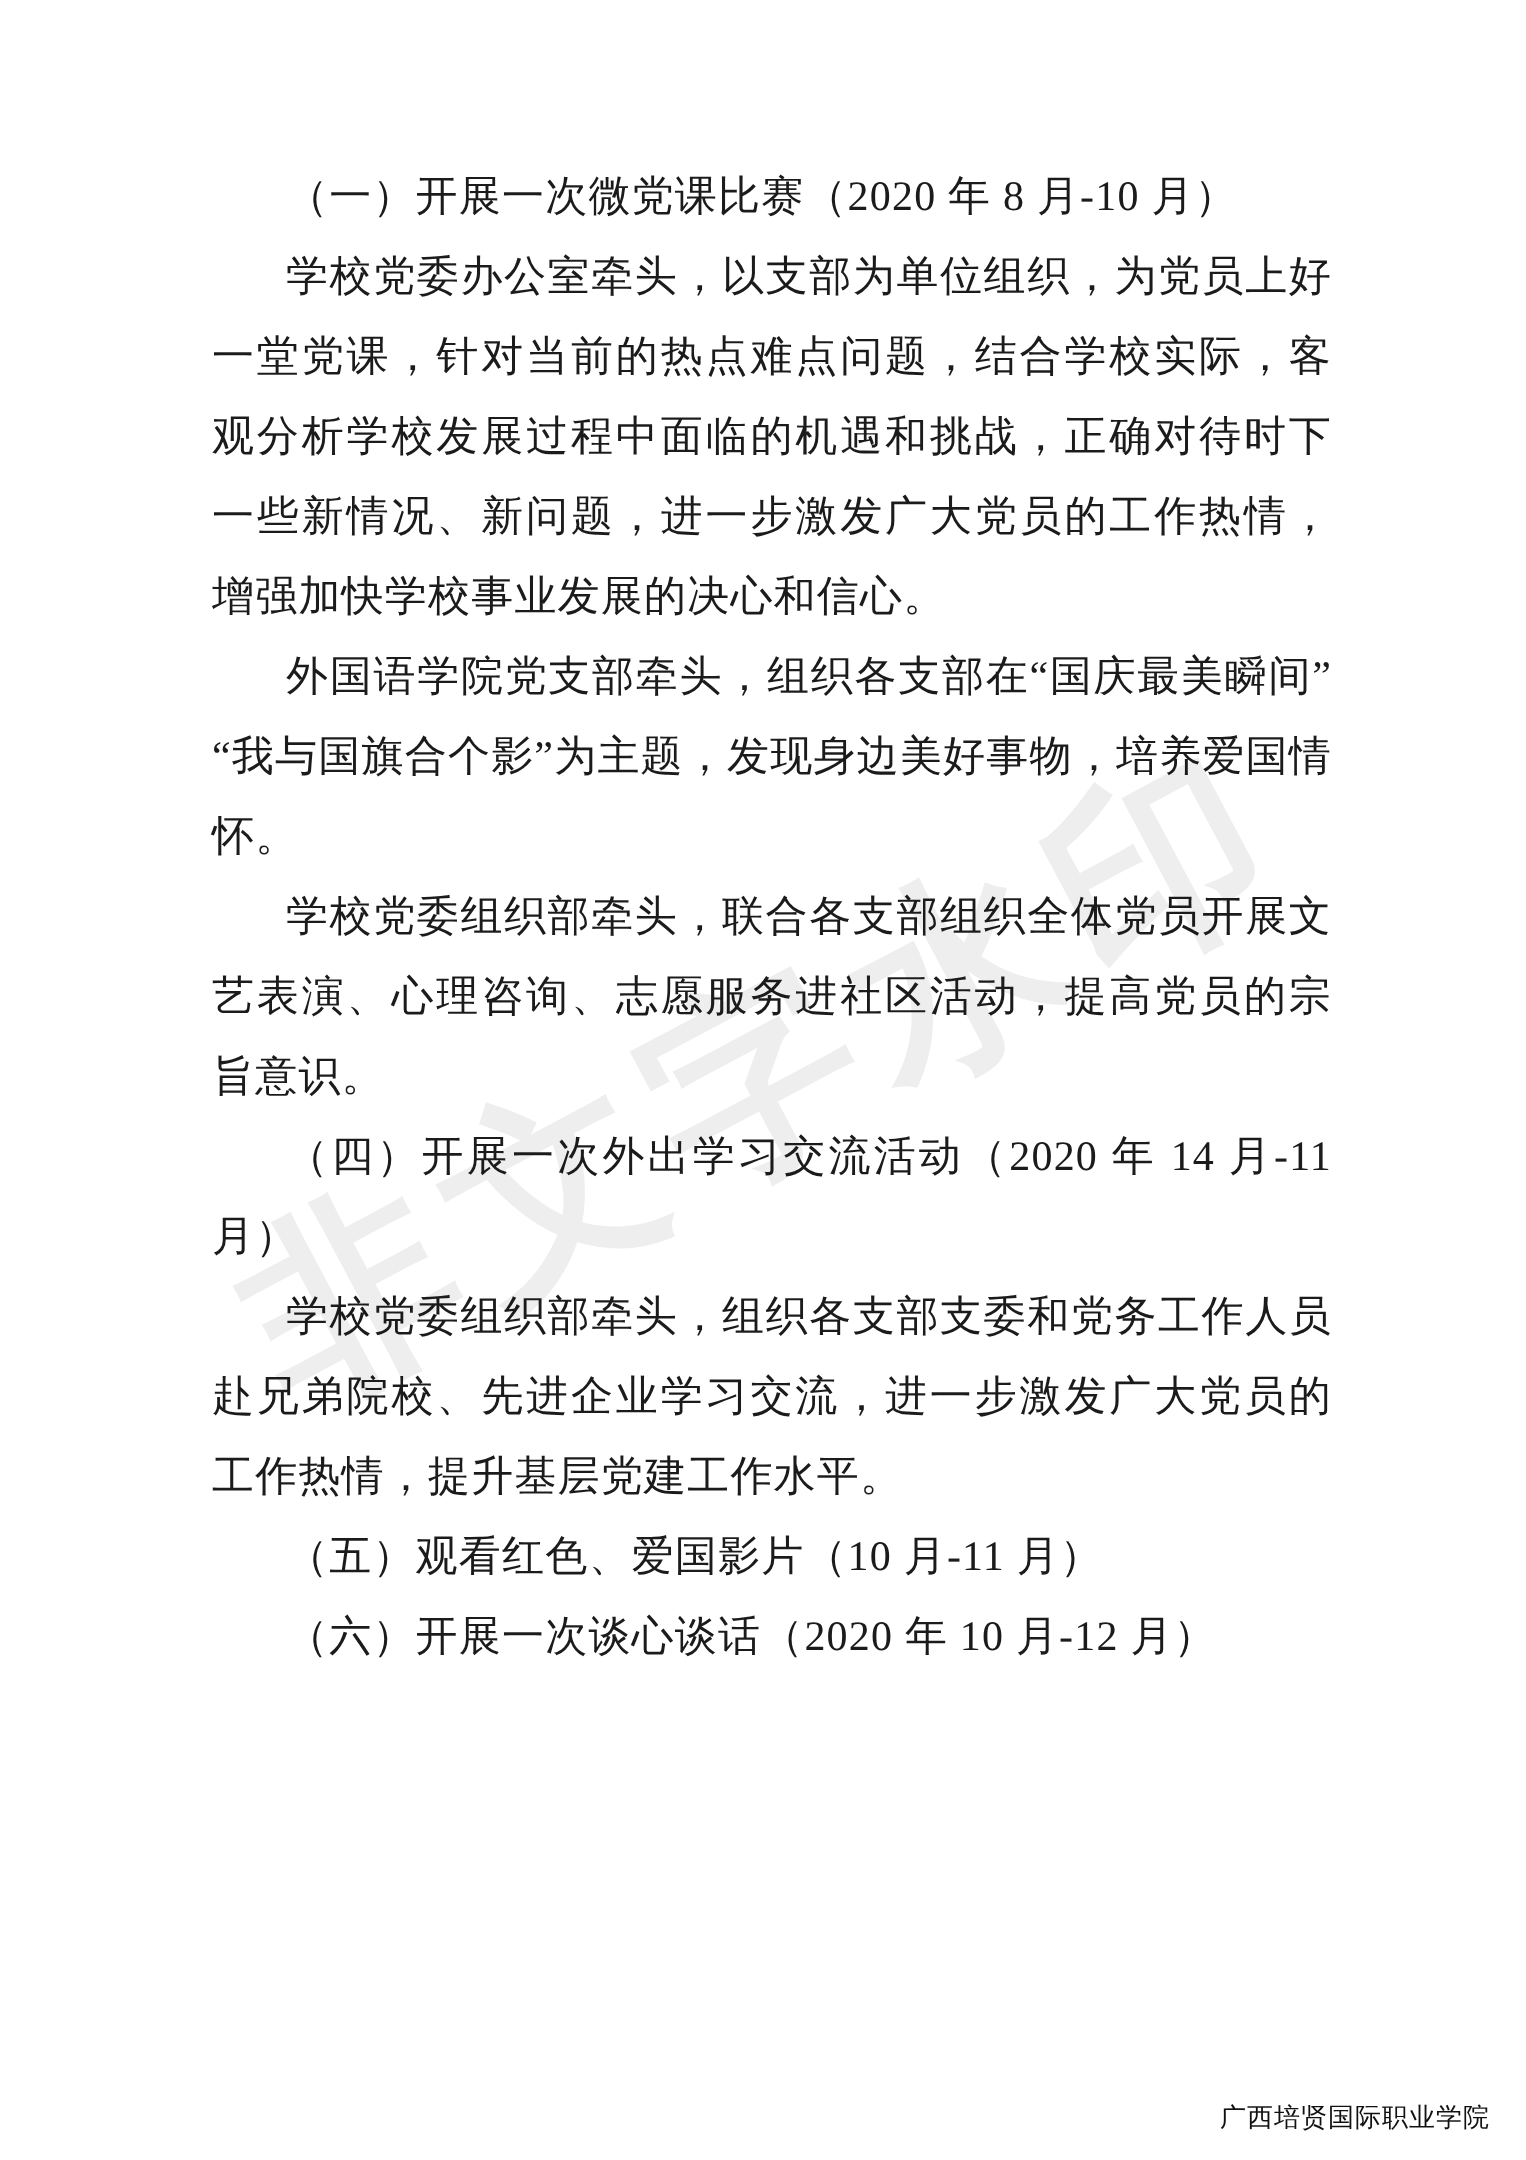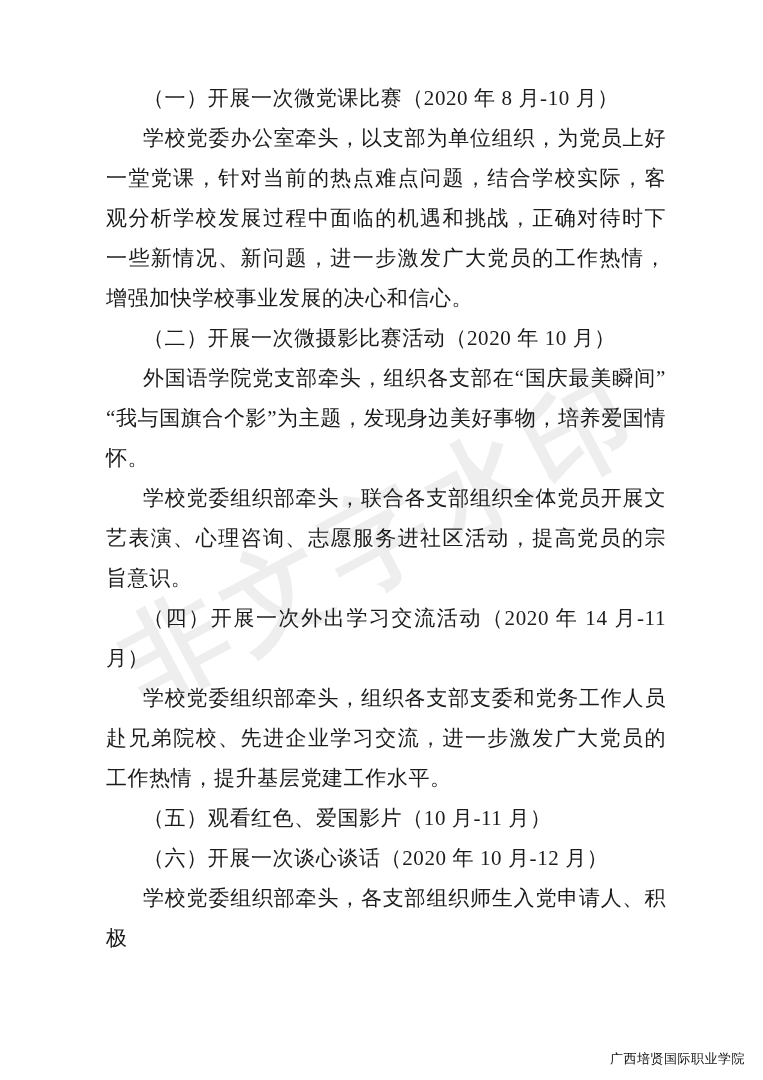--- a/index.html
+++ b/index.html
@@ -68,29 +68,27 @@
 <body>
 
 <div class="page">
 
   <div class="watermark">非文字水印</div>
 
   <div class="content">
     <p class="heading">（一）开展一次微党课比赛（2020 年 8 月-10 月）</p>
     <p class="body-para">学校党委办公室牵头，以支部为单位组织，为党员上好一堂党课，针对当前的热点难点问题，结合学校实际，客观分析学校发展过程中面临的机遇和挑战，正确对待时下一些新情况、新问题，进一步激发广大党员的工作热情，增强加快学校事业发展的决心和信心。</p>
 
-    <p class="heading">（二）开展一次微摄影比赛活动（2020 年 10 月）</p>
     <p class="body-para">外国语学院党支部牵头，组织各支部在“国庆最美瞬间”“我与国旗合个影”为主题，发现身边美好事物，培养爱国情怀。</p>
 
     <p class="body-para">学校党委组织部牵头，联合各支部组织全体党员开展文艺表演、心理咨询、志愿服务进社区活动，提高党员的宗旨意识。</p>
 
     <p class="heading">（四）开展一次外出学习交流活动（2020 年 14 月-11 月）</p>
     <p class="body-para">学校党委组织部牵头，组织各支部支委和党务工作人员赴兄弟院校、先进企业学习交流，进一步激发广大党员的工作热情，提升基层党建工作水平。</p>
 
     <p class="heading">（五）观看红色、爱国影片（10 月-11 月）</p>
 
     <p class="heading">（六）开展一次谈心谈话（2020 年 10 月-12 月）</p>
-    <p class="body-para">学校党委组织部牵头，各支部组织师生入党申请人、积极</p>
   </div>
 
   <div class="footer">广西培贤国际职业学院</div>
 
 </div>
 
 </body></html>

